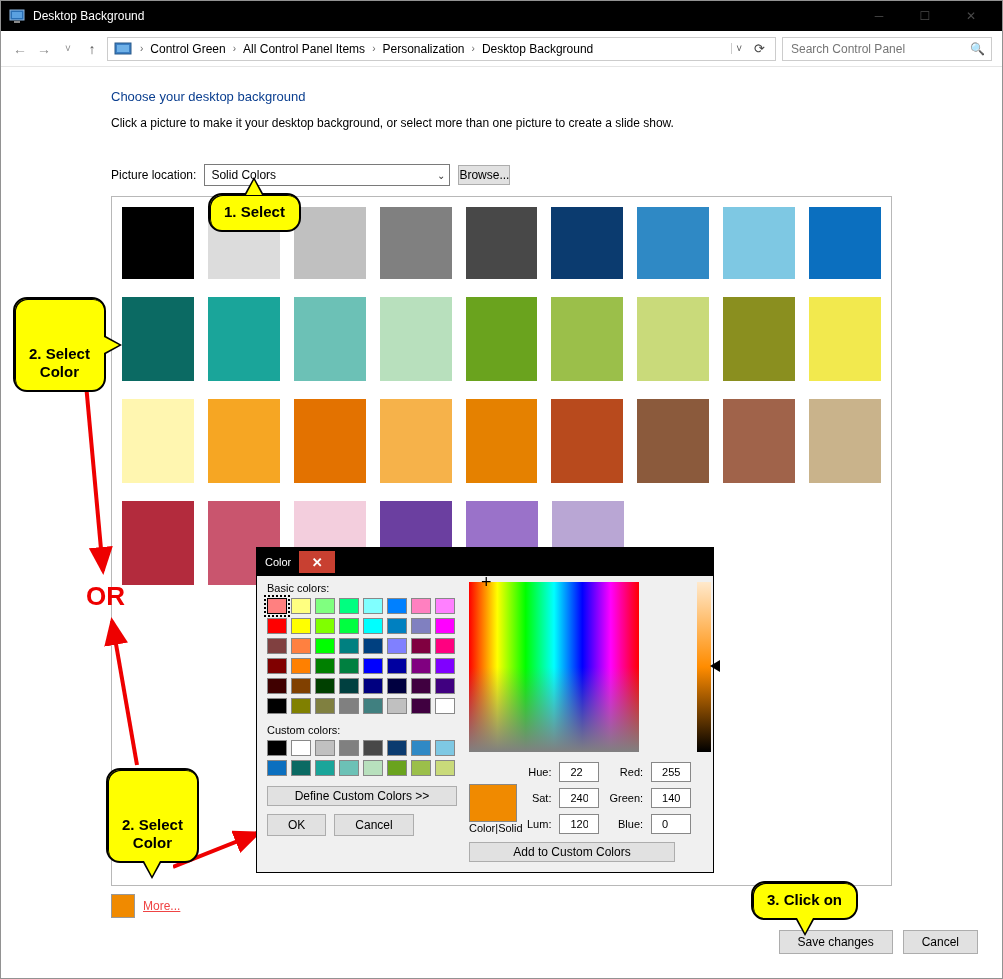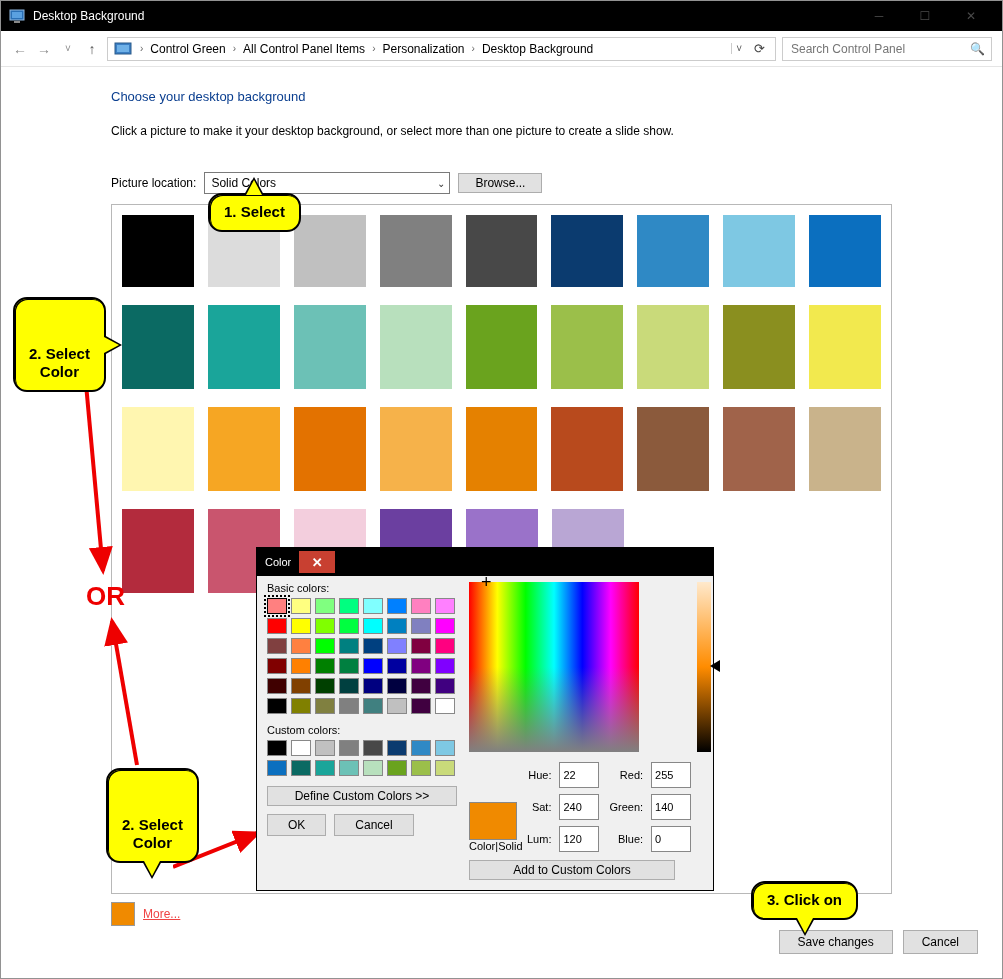--- a/index.html
+++ b/index.html
@@ -60,33 +60,33 @@
     display:flex; align-items:center; padding: 0 6px; 
   }
   .searchbox input { border:none; outline:none; flex:1; font-size:12px; color:#666;}
   .searchbox .sicon { color:#555; font-size:12px; }
 
   
   .content {
     position:absolute; top:66px; left:0; right:0; bottom:0;
     padding: 22px 110px 70px 110px;
   }
-  .heading { color:#0a3e8f; font-size:13px; margin-bottom:20px;}
+  .heading { color:#0a3e8f; font-size:13px; margin-bottom:12px;}
   .subtext { color:#000; font-size:12px; margin-bottom:34px;}
   .picloc-row { display:flex; align-items:center; gap:8px; margin-bottom:10px;}
   .picloc-label { font-size:12px; }
   .dropdown {
     width:246px; height:22px; border:1px solid #7a7a7a;
     display:flex; align-items:center; padding:0 4px 0 6px; font-size:12px; background:#fff;
   }
   .dropdown span:first-child { flex:1; }
   .dropdown .dd-caret{ font-size:10px; color:#333; }
   .btn {
     background:#e1e1e1; border:1px solid #adadad;
-    padding:2px 16px; font-size:12px; color:#000;
+    padding:2px 0; font-size:12px; color:#000;
   }
 
   .swatch-panel{
     border:1px solid #b8b8b8; padding:10px 10px 4px 10px;
   }
   .swatch-row{ display:flex; gap:14px; margin-bottom:18px;}
   .swatch{ width:72px; height:72px; }
   .swatch-row.tall .swatch{ height:84px; }
   
   .more-row{ display:flex; align-items:center; gap:8px; margin-top:8px;}
@@ -175,21 +175,21 @@
     background:linear-gradient(to bottom,#ffe9cc,#ff8c00 50%,#000);
   }
   .lum-tri{
     position:absolute; right:7px; top:78px;
     width:0;height:0;border-top:6px solid transparent;border-bottom:6px solid transparent;border-right:10px solid #000;
   }
   .dlg-right-wrap{ position:relative; padding-right:34px;}
   .colsolid-row{ display:flex; align-items:flex-end; gap:10px; margin-top:10px;}
   .colsolid-sw{ width:48px;height:38px;background:#f08a00;border:1px solid #888;}
   .hsv-grid{ display:grid; grid-template-columns:auto 42px auto 42px; gap:6px 8px; align-items:center; font-size:11px;}
-  .hsv-grid input{ width:40px; height:26px; border:1px solid #888; padding:0 3px; font-size:11px;}
+  .hsv-grid input{ width:40px; height:20px; border:1px solid #888; padding:0 10px; font-size:11px;}
   .hsv-label{ text-align:right;}
   .add-btn{ width:206px; margin-top:8px; text-align:center;}
   .colsolid-label{ font-size:11px; text-align:center; width:48px;}
   .section-label{ font-size:11px; }
 </style>
 </head>
 <body>
 
 <div class="titlebar">
   <span class="appicon">

